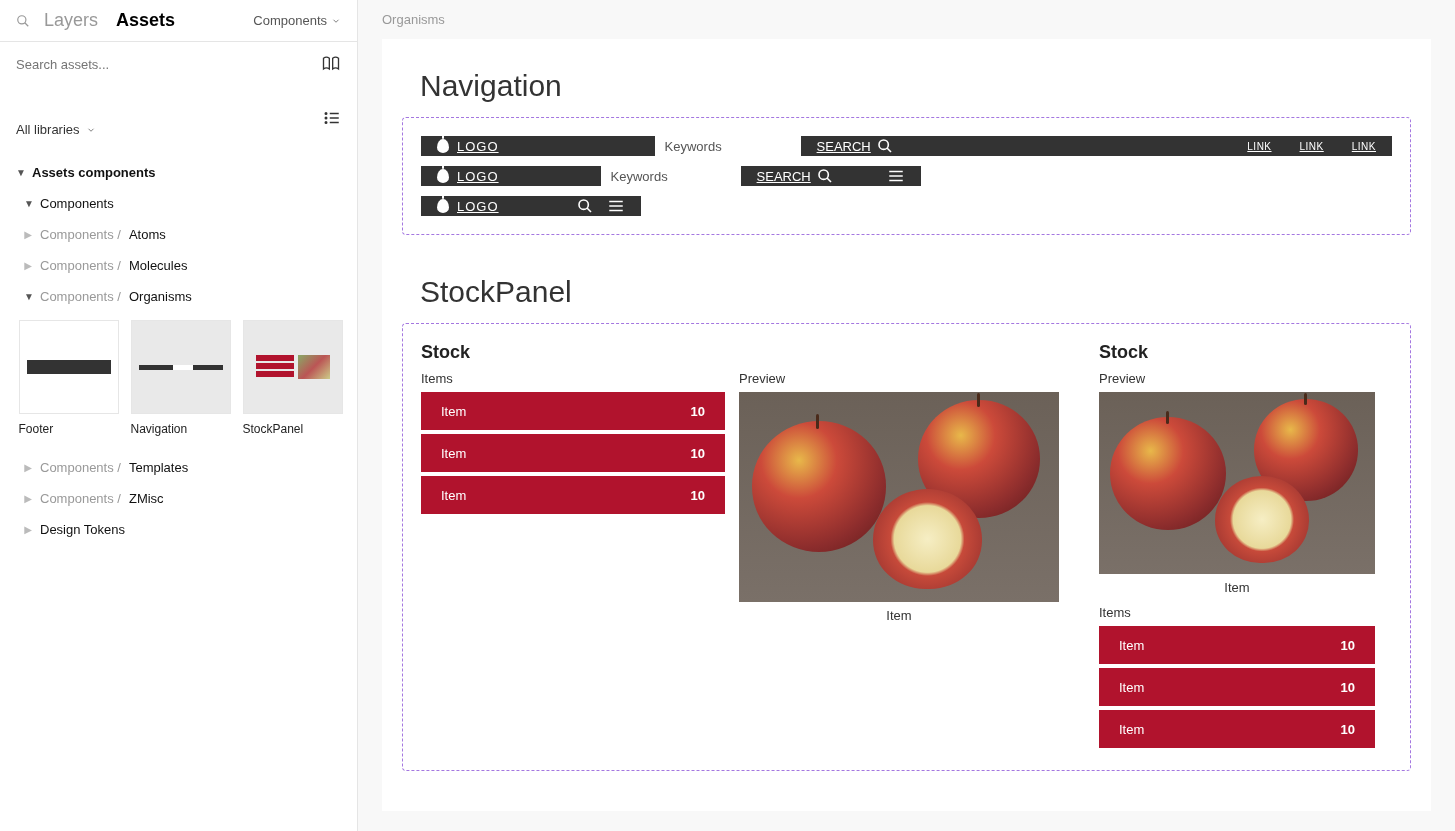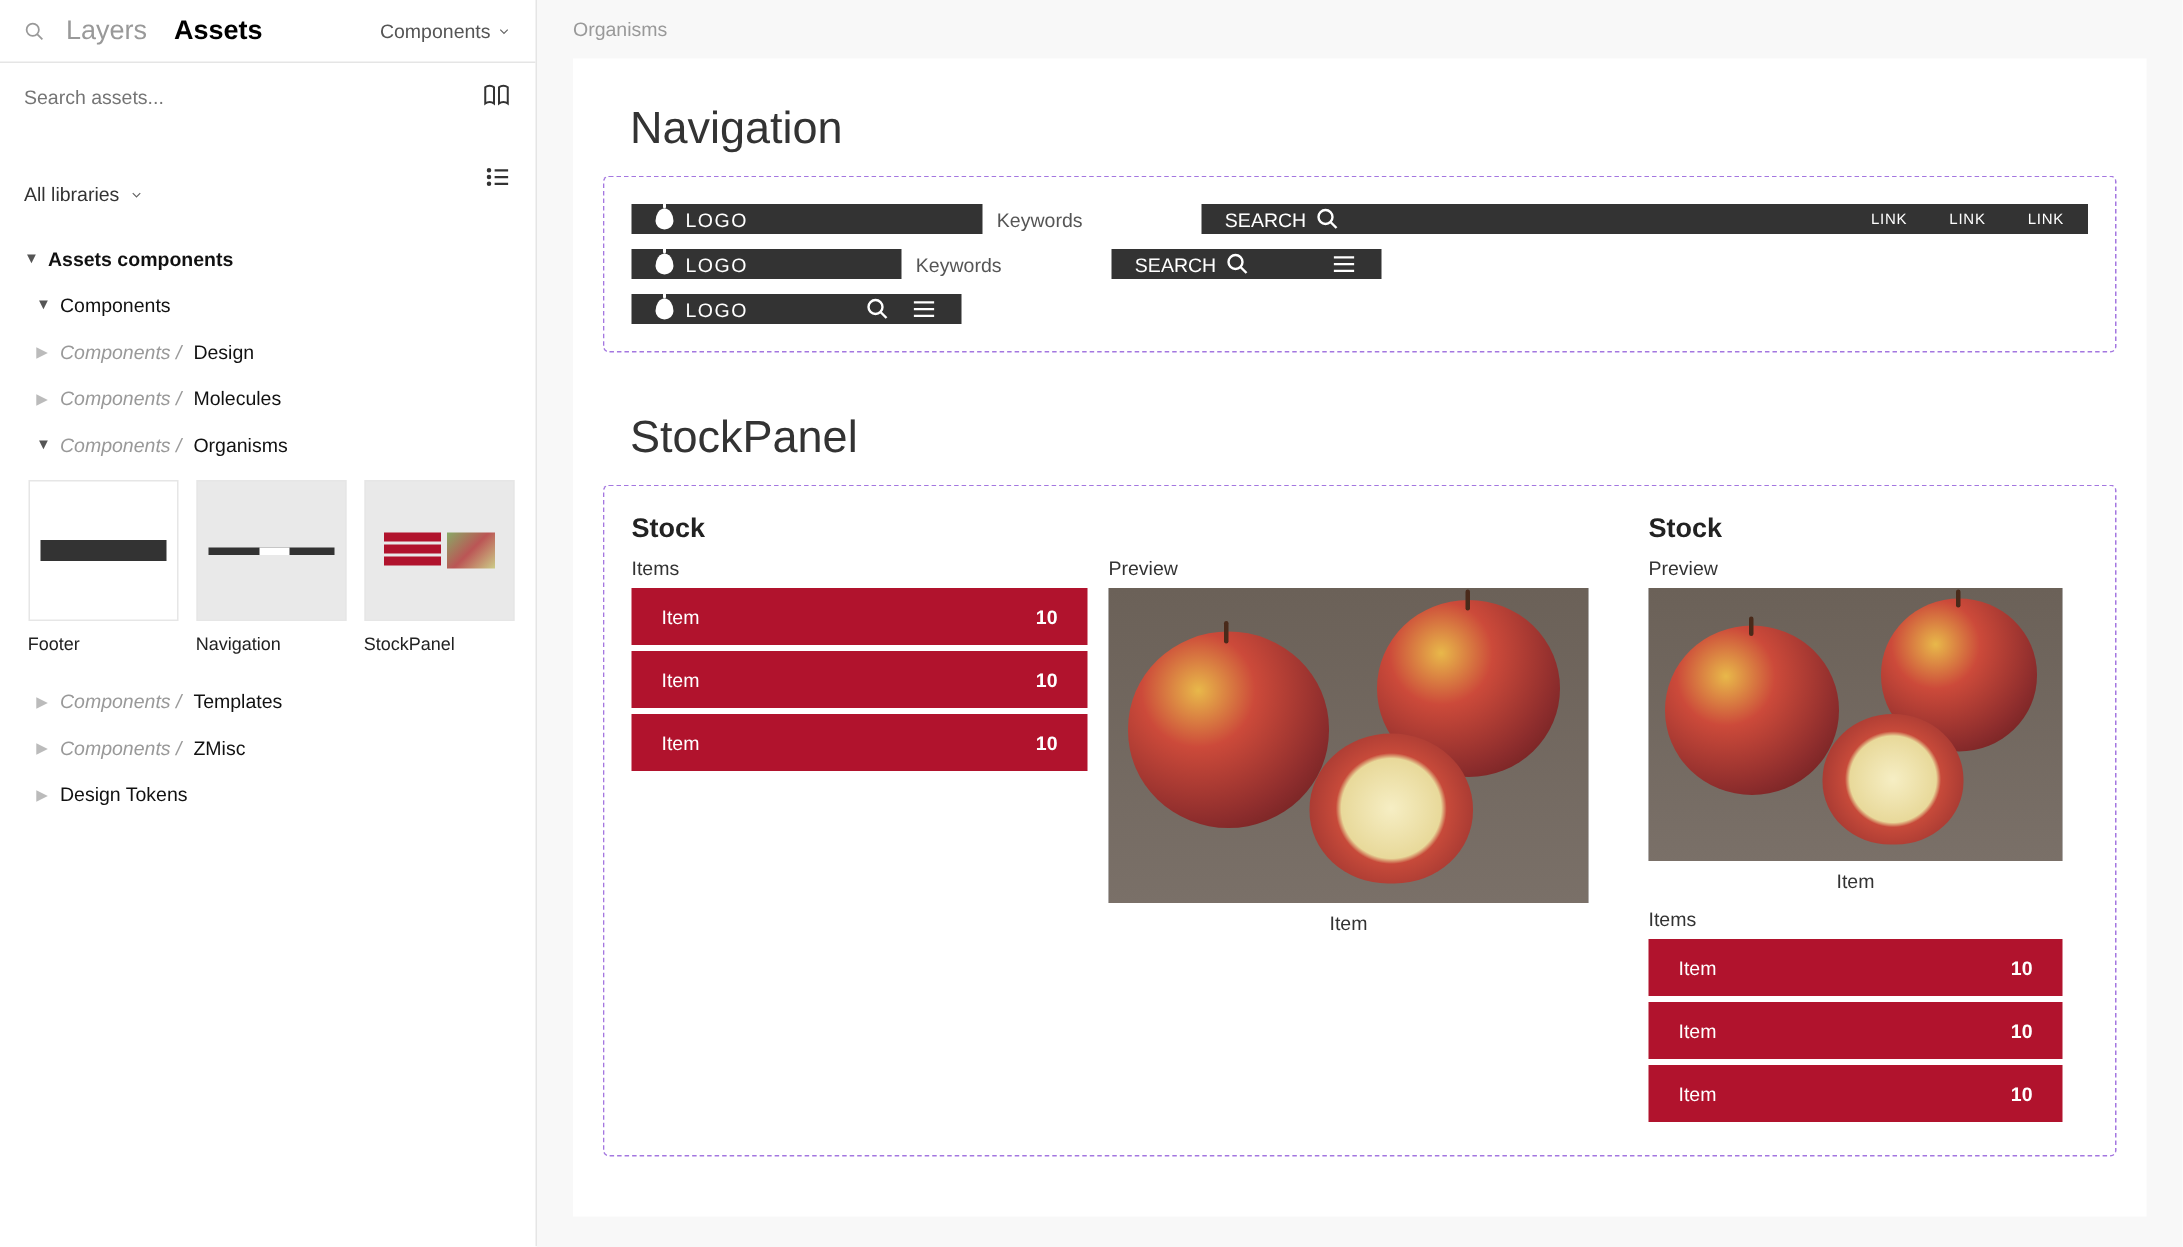--- a/index.html
+++ b/index.html
@@ -16,21 +16,21 @@
   .search-row { display: flex; align-items: center; padding: 12px 16px; }
   .search-row input { border: none; outline: none; font-size: 13px; flex: 1; color: #4d7c0f; background: transparent; }
   .search-row .book-icon { margin-left: auto; }
   .libs-row { display: flex; align-items: center; padding: 12px 16px; }
   .libs-row .lib-label { display: flex; align-items: center; gap: 6px; font-size: 13px; color: #333; margin-top: 24px; }
   .libs-row .list-icon { margin-left: auto; }
   .tree { padding: 8px 0 0 0; }
   .tree-item { display: flex; align-items: center; padding: 8px 16px; font-size: 13px; color: #999; cursor: pointer; gap: 8px; }
   .tree-item .strong { color: #111; font-weight: 500; }
   .tree-item.bold .strong { font-weight: 600; }
-  .tree-item .prefix { color: #999; font-style: italic; }
+  .tree-item .prefix { color: #999; }
   .tree-item .caret { width: 8px; display: inline-block; text-align: center; color: #555; font-size: 10px;}
   .thumbs-row { display: flex; gap: 12px; padding: 8px 16px 16px 20px; justify-content: center; }
   .thumb { width: 100px; display: flex; flex-direction: column; gap: 8px; cursor: pointer; }
   .thumb .box { width: 100px; height: 94px; border: 1px solid #e6e6e6; background: #fff; display: flex; align-items: center; justify-content: center; }
   .thumb .box.gray { background: #e9e9e9; }
   .thumb .box.gray2 { background: #e9e9e9; }
   .thumb .label { font-size: 12px; color: #222; }
   .thumb .footer-mini { width: 84px; height: 14px; background: #333; }
   .thumb .nav-mini { width: 84px; height: 5px; background: #333; position: relative; }
   .thumb .nav-mini::after { content:""; position:absolute; left:34px; top:0; width:20px; height:5px; background:#fff; }
@@ -40,21 +40,21 @@
   .thumb .stock-mini .img { width:32px; height:24px; background: linear-gradient(135deg,#8a6,#b55,#cc8);}
 
   
   .canvas { flex: 1; background: #f8f8f8; overflow: auto; position: relative; }
   .breadcrumb { color: #999; font-size: 13px; padding: 12px 24px; }
   .page { background: #fff; margin: 0 24px 24px 24px; padding: 20px 0 40px 0; }
   .section-title { font-size: 30px; font-weight: 400; color: #333; margin: 10px 0 14px 38px; }
   .dashed-frame { border: 1px dashed #a477e0; border-radius: 4px; margin: 0 20px; padding: 18px; }
   .nav-stack { display: flex; flex-direction: column; gap: 10px; }
 
-  .nav-bar { background: #333; color: #fff; display: flex; align-items: center; height: 20px; padding: 0 16px; gap: 16px; }
+  .nav-bar { background: #333; color: #fff; display: flex; align-items: center; height: 20px; padding: 0 16px; gap: 16px; text-decoration: underline; }
   .nav-bar.wide { width: 100%; }
   .nav-bar.mid { width: 500px; }
   .nav-bar.small { width: 220px; }
   .nav-bar .logo { display:flex; align-items:center; gap:8px; font-size:13px; letter-spacing:1px;}
   .nav-bar .logo .pear { width:12px; height:14px; background:#fff; border-radius: 50% 50% 50% 50% / 60% 60% 40% 40%; position:relative;}
   .nav-bar .logo .pear::before { content:""; position:absolute; top:-4px; left:5px; width:2px; height:4px; background:#fff; border-radius:1px;}
   .nav-bar .kw { background:#fff; color:#555; height:24px; padding:0 10px; font-size:13px; display:flex; align-items:center; border-radius:2px;}
   .nav-bar.wide .kw { width: 146px; margin-left: 140px;}
   .nav-bar.mid .kw { width: 140px; margin-left: 86px;}
   .nav-bar .search-lbl { display:flex; align-items:center; gap:6px; font-size:13px;}
@@ -151,21 +151,21 @@
         <span class="caret">▼</span>
         <span class="strong">Assets components</span>
       </div>
       <div class="tree-item" style="padding-left:24px">
         <span class="caret">▼</span>
         <span class="strong">Components</span>
       </div>
       <div class="tree-item" style="padding-left:24px">
         <span class="caret" style="color:#bbb">▶</span>
         <span class="prefix">Components / </span>
-          <span class="strong">Design</span>
+          <span class="strong">Atoms</span>
       </div>
       <div class="tree-item" style="padding-left:24px">
         <span class="caret" style="color:#bbb">▶</span>
         <span class="prefix">Components / </span>
           <span class="strong">Molecules</span>
       </div>
       <div class="tree-item" style="padding-left:24px">
         <span class="caret">▼</span>
         <span class="prefix">Components / </span>
           <span class="strong">Organisms</span>

